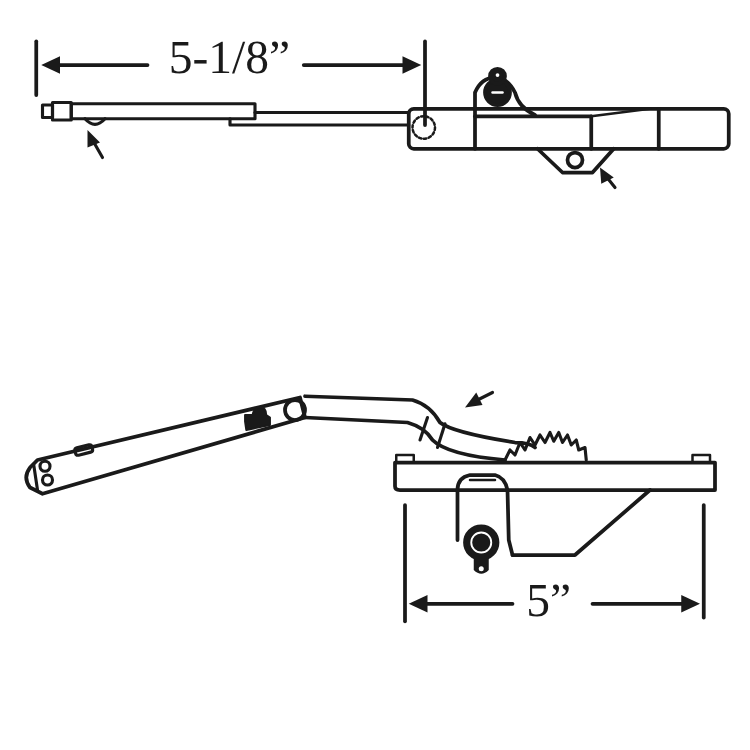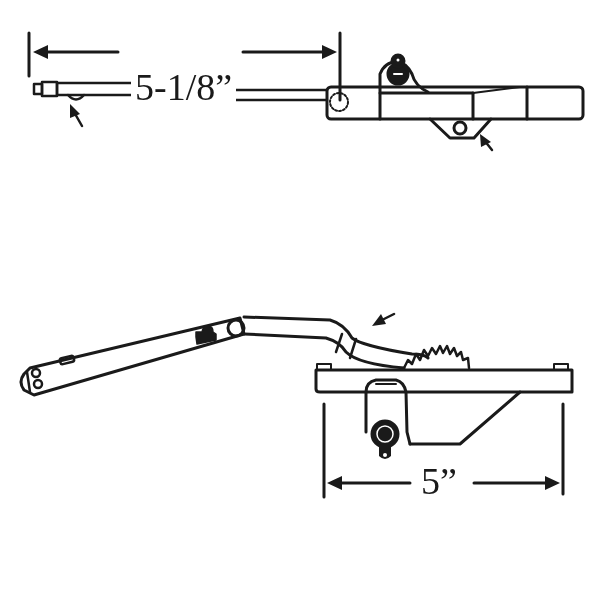--- a/index.html
+++ b/index.html
@@ -6,21 +6,21 @@
     body { width: 600px; height: 600px; position: relative; overflow: hidden; }
     #canvas { position: absolute; left: 0; top: 0; width: 600px; height: 600px; }
     .dim-label {
       position: absolute;
       font-family: "Liberation Serif", "DejaVu Serif", serif;
       color: #1a1a1a;
       background: #ffffff;
       line-height: 1;
       white-space: nowrap;
     }
-    #dim-top-label { left: 131px; top: 27px; font-size: 38px; padding: 0 4px; margin-top: 41px; }
+    #dim-top-label { left: 131px; top: 27px; font-size: 38px; padding: 0 4px; }
     #dim-bottom-label { left: 417px; top: 462px; font-size: 38px; padding: 0 4px; }
   </style>
 </head>
 <body>
 
 <div id="canvas">
   <svg width="600" height="600" viewBox="0 0 600 600" xmlns="http://www.w3.org/2000/svg">
     <g fill="none" stroke="#1a1a1a" stroke-width="3" stroke-linejoin="round" stroke-linecap="round">
 
       <g>

